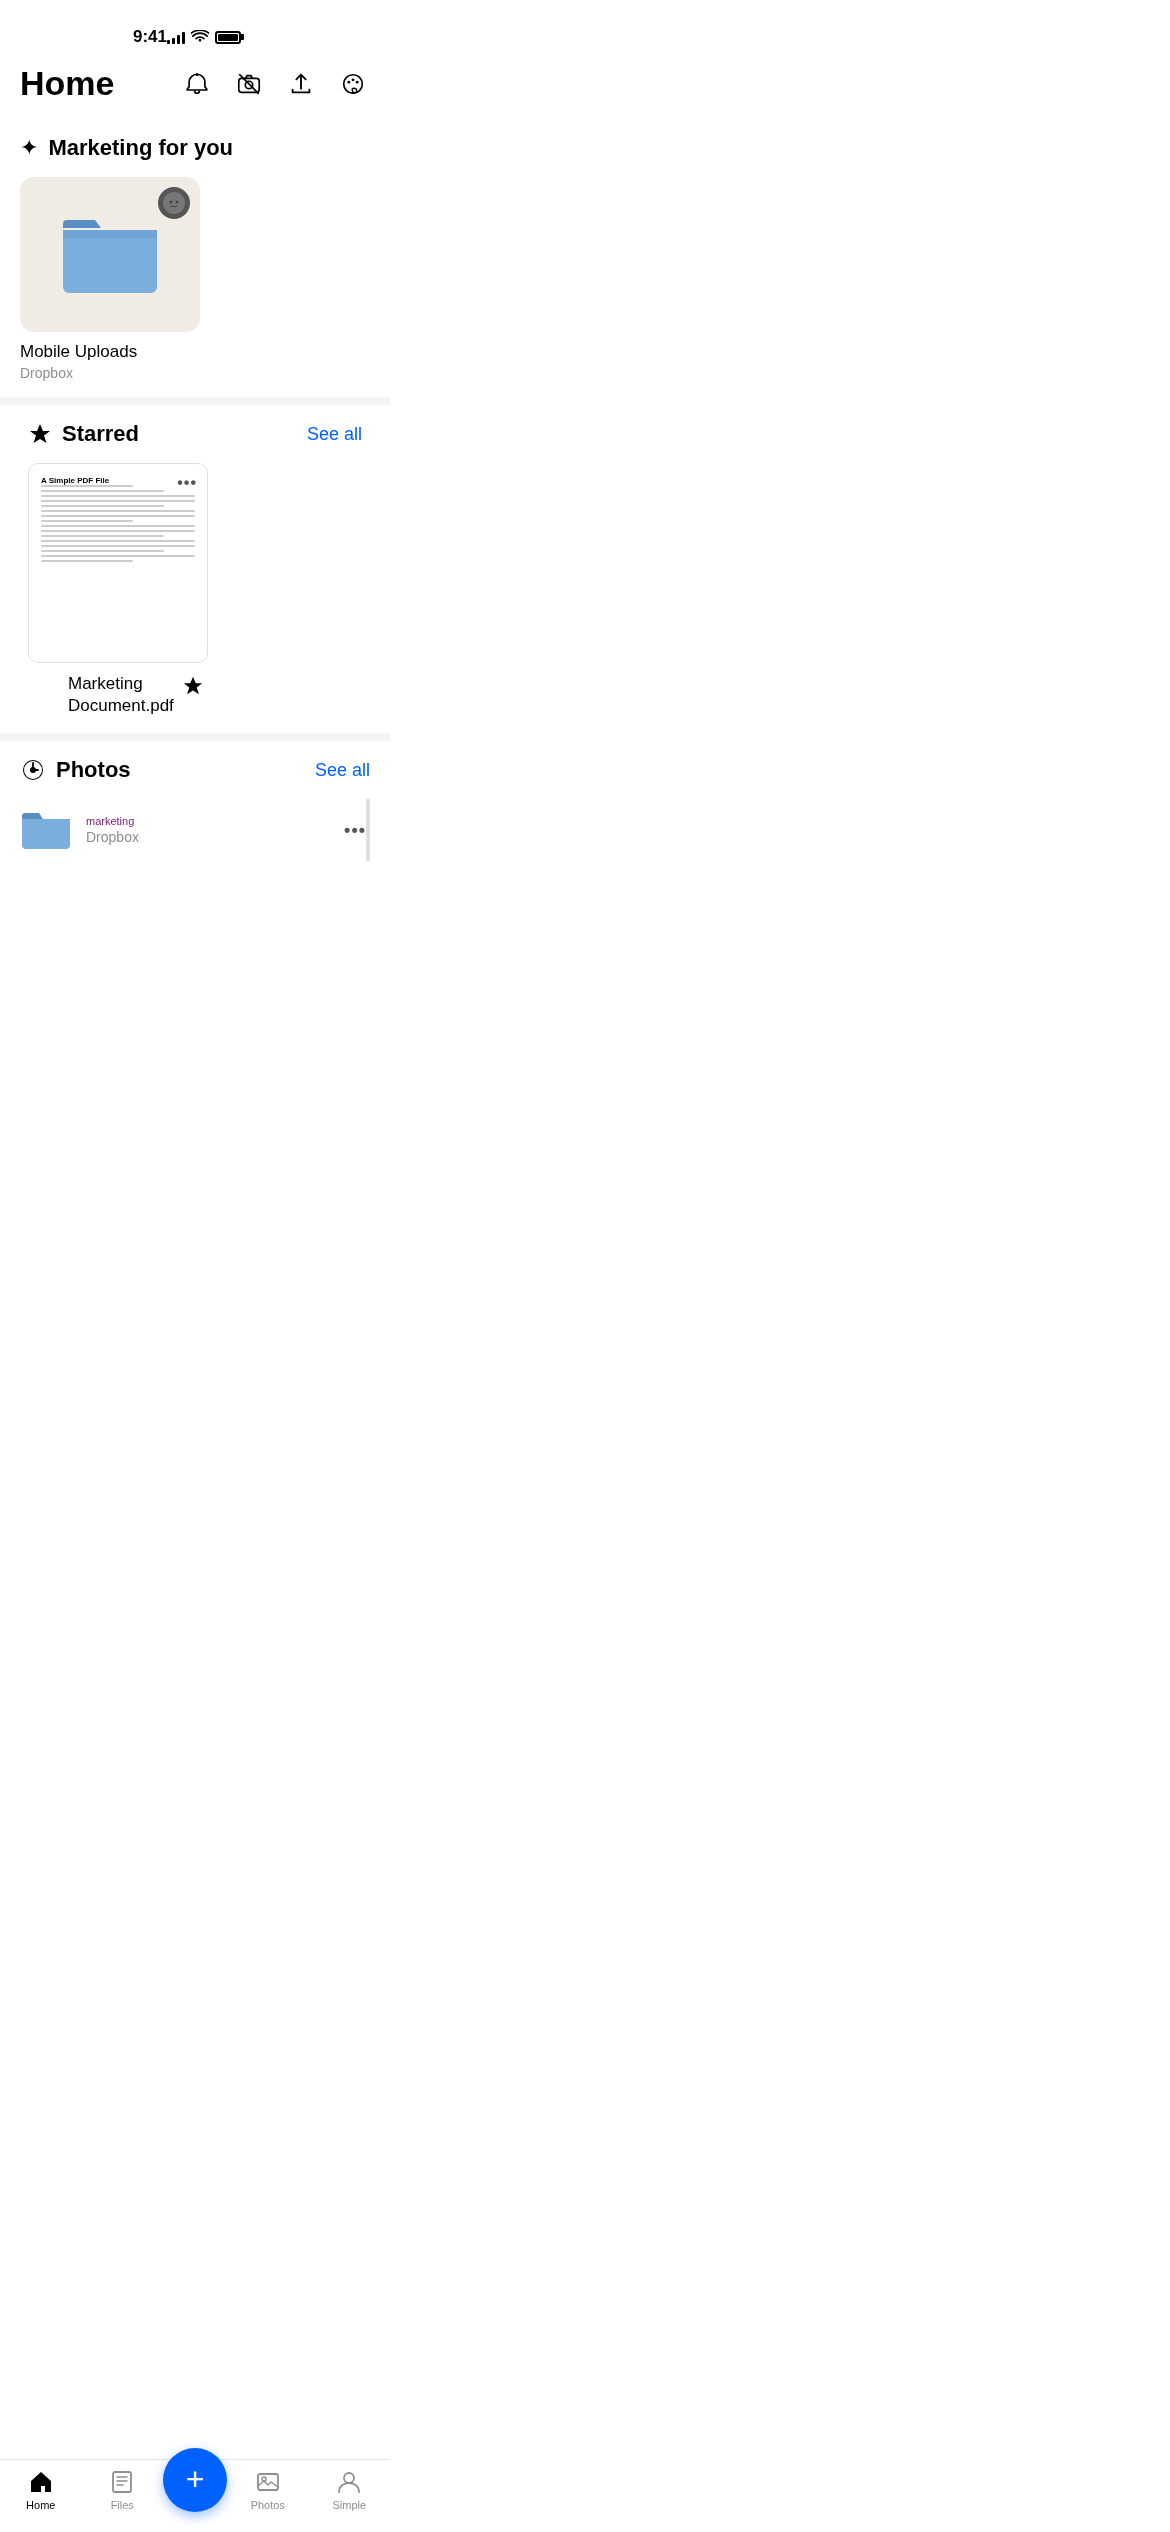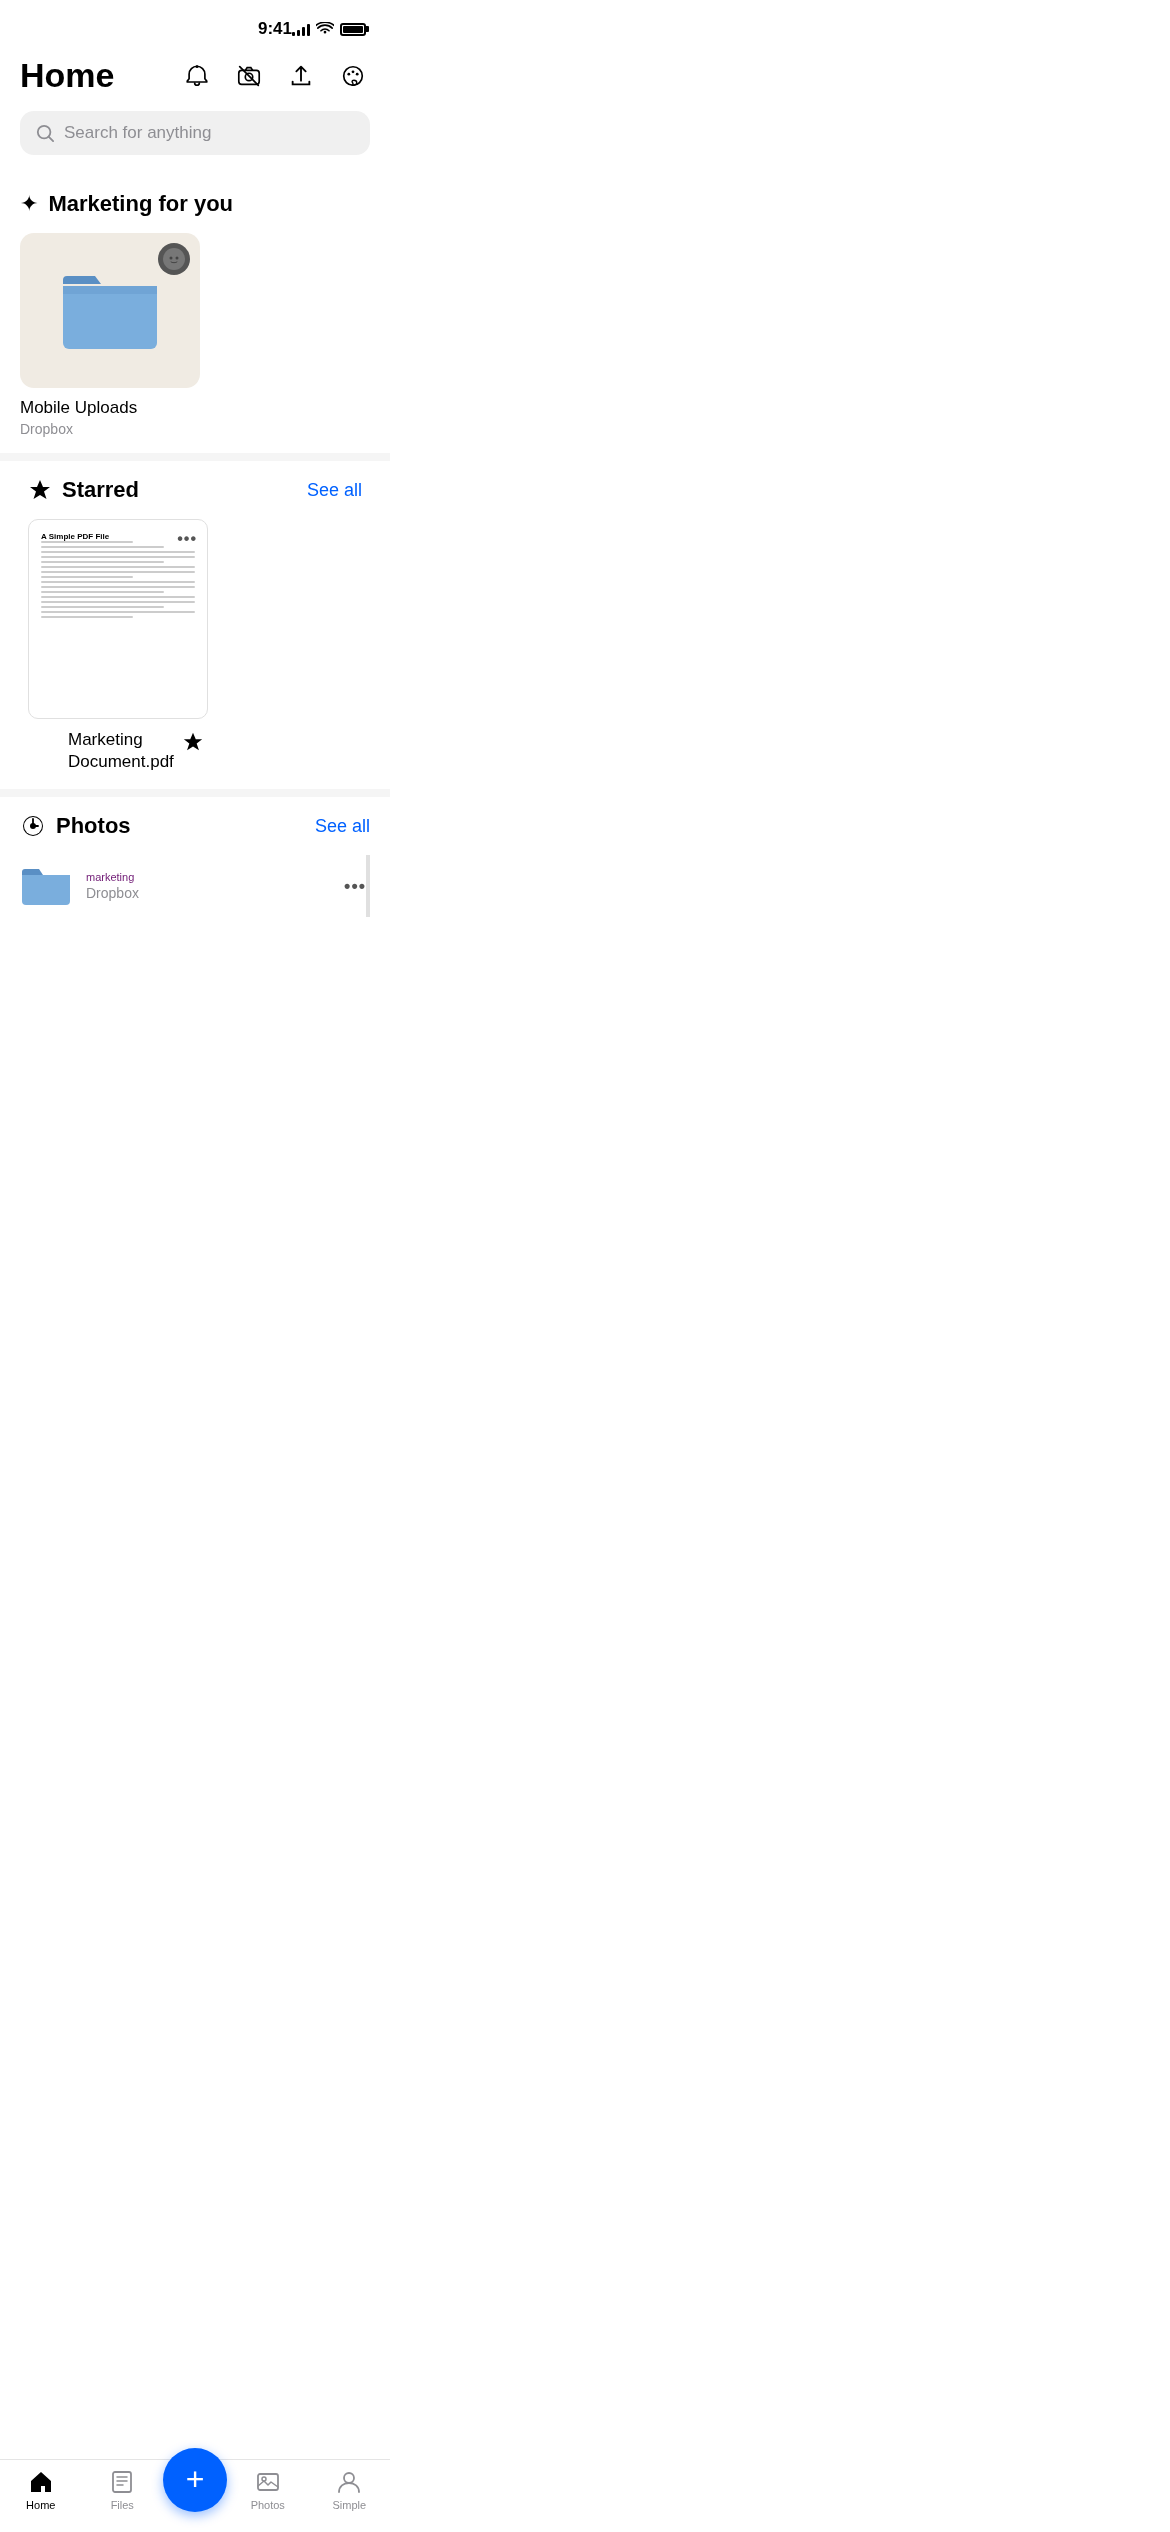--- a/index.html
+++ b/index.html
@@ -10,24 +10,25 @@
       background: #ffffff;
       width: 390px;
       min-height: 844px;
       overflow-x: hidden;
       position: relative;
     }
 
     
     .status-bar {
       display: flex;
-      justify-content: flex-end;
+      justify-content: center;
       align-items: center;
       padding: 14px 24px 4px 8px;
       height: 48px;
+      margin-top: 8px;
     }
     .status-time {
       font-size: 17px;
       font-weight: 600;
       color: #000;
     }
     .status-icons {
       display: flex;
       align-items: center;
       gap: 6px;
@@ -437,29 +438,20 @@
           <circle cx="14" cy="14" r="10" stroke="#000" stroke-width="1.8" fill="none"></circle>
           <circle cx="9.5" cy="12" r="1.5" fill="#000"></circle>
           <circle cx="14" cy="9.5" r="1.5" fill="#000"></circle>
           <circle cx="18.5" cy="12" r="1.5" fill="#000"></circle>
           <path d="M14 24c2.5 0 4-1.5 4-3s-1.5-2.5-3-2.5c-1 0-2 .5-2 1.5s1 1.5 1 2.5c0 .8-.4 1.5-1 1.5" stroke="#000" stroke-width="1.5" fill="none" stroke-linecap="round"></path>
         </svg>
       </button>
     </div>
   </div>
 
-  <div class="search-container">
-    <div class="search-bar">
-      <svg width="18" height="18" viewBox="0 0 20 20" fill="none">
-        <circle cx="9" cy="9" r="7" stroke="#8e8e93" stroke-width="2"></circle>
-        <line x1="14" y1="14" x2="19" y2="19" stroke="#8e8e93" stroke-width="2" stroke-linecap="round"></line>
-      </svg>
-      <span class="search-bar-text">Search for anything</span>
-    </div>
-  </div>
 
   <div class="section">
     <div class="section-header">
       <div class="section-title-group">
         <span style="font-size:22px;">✦</span>
         <span class="section-title">Marketing for you</span>
       </div>
     </div>
     <div class="suggested-card">
       <div class="folder-preview">

